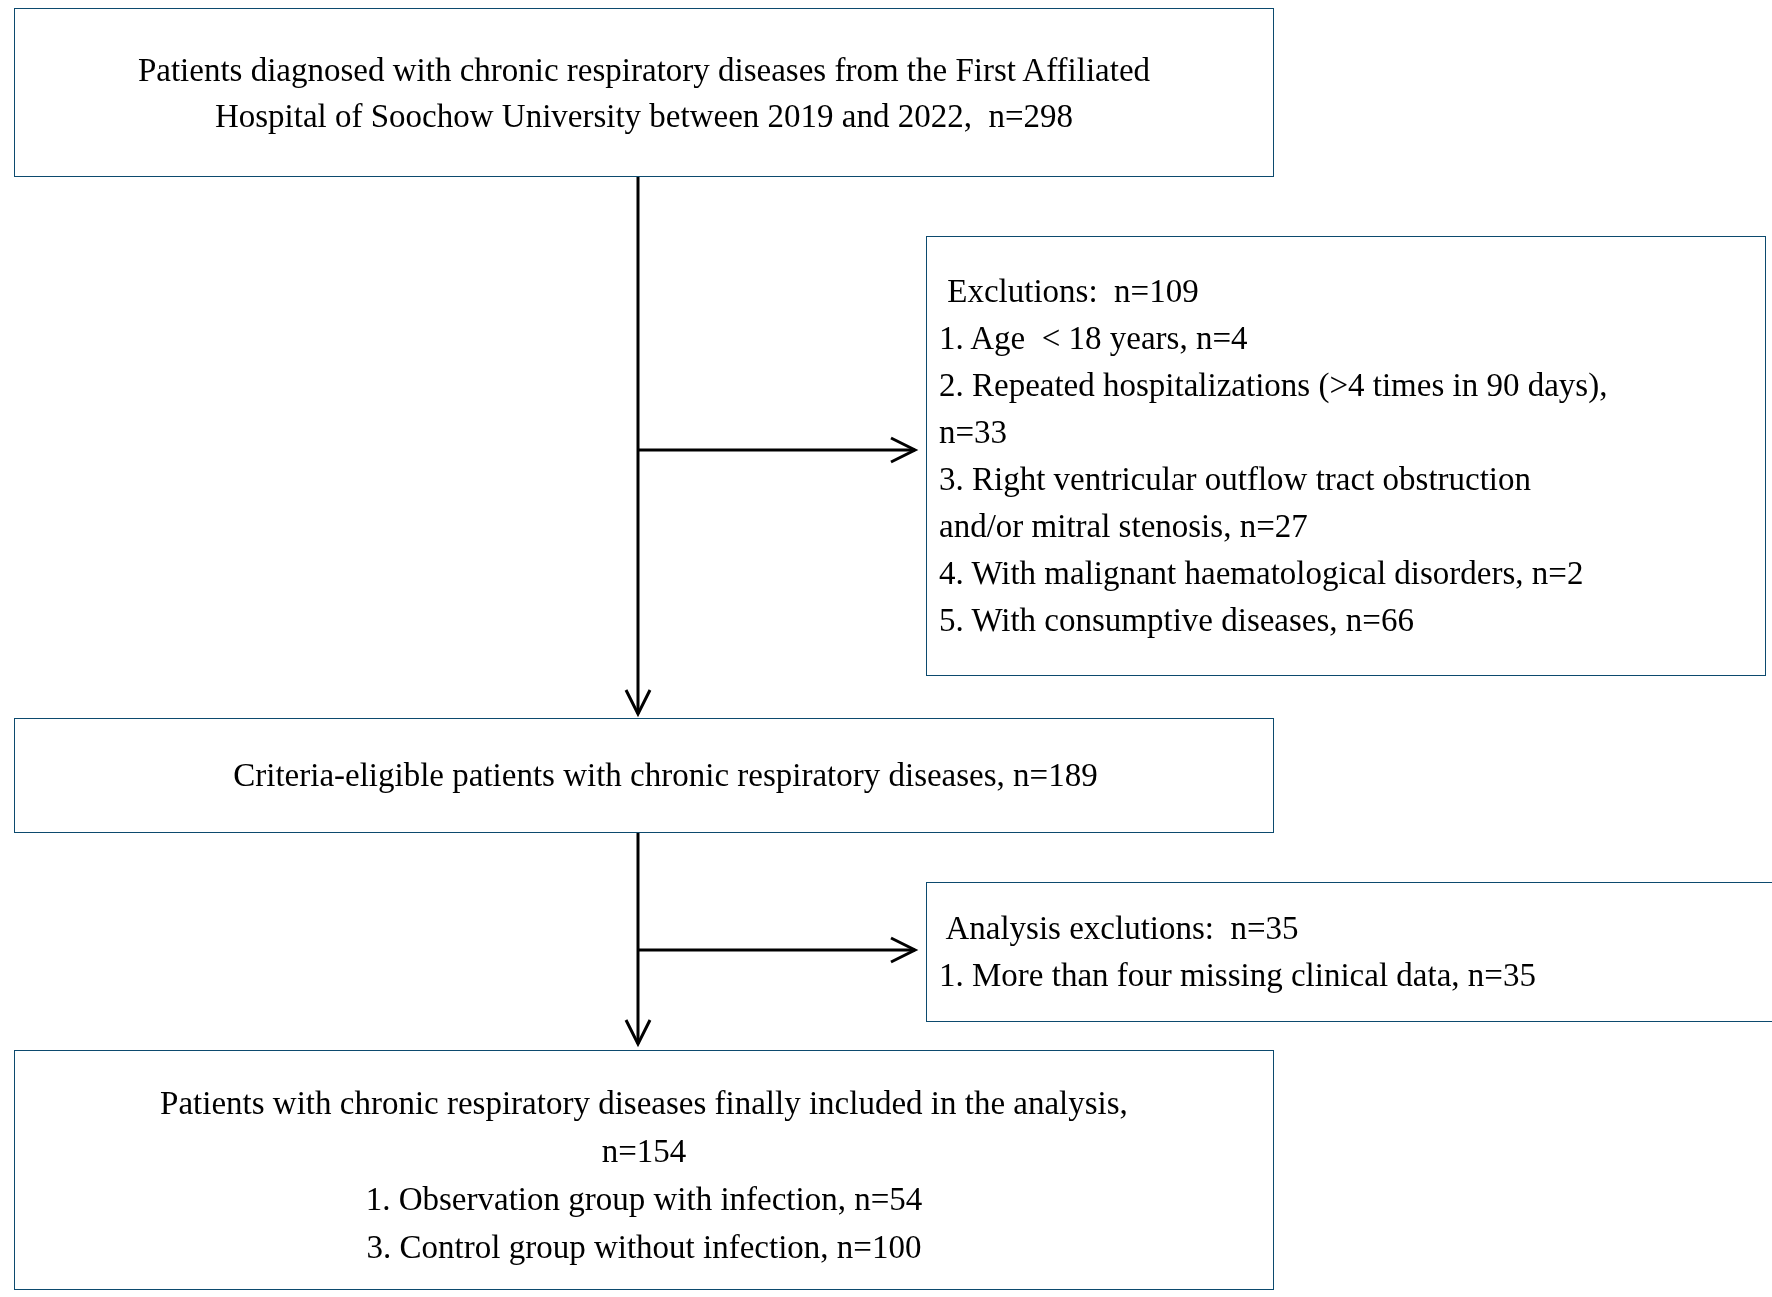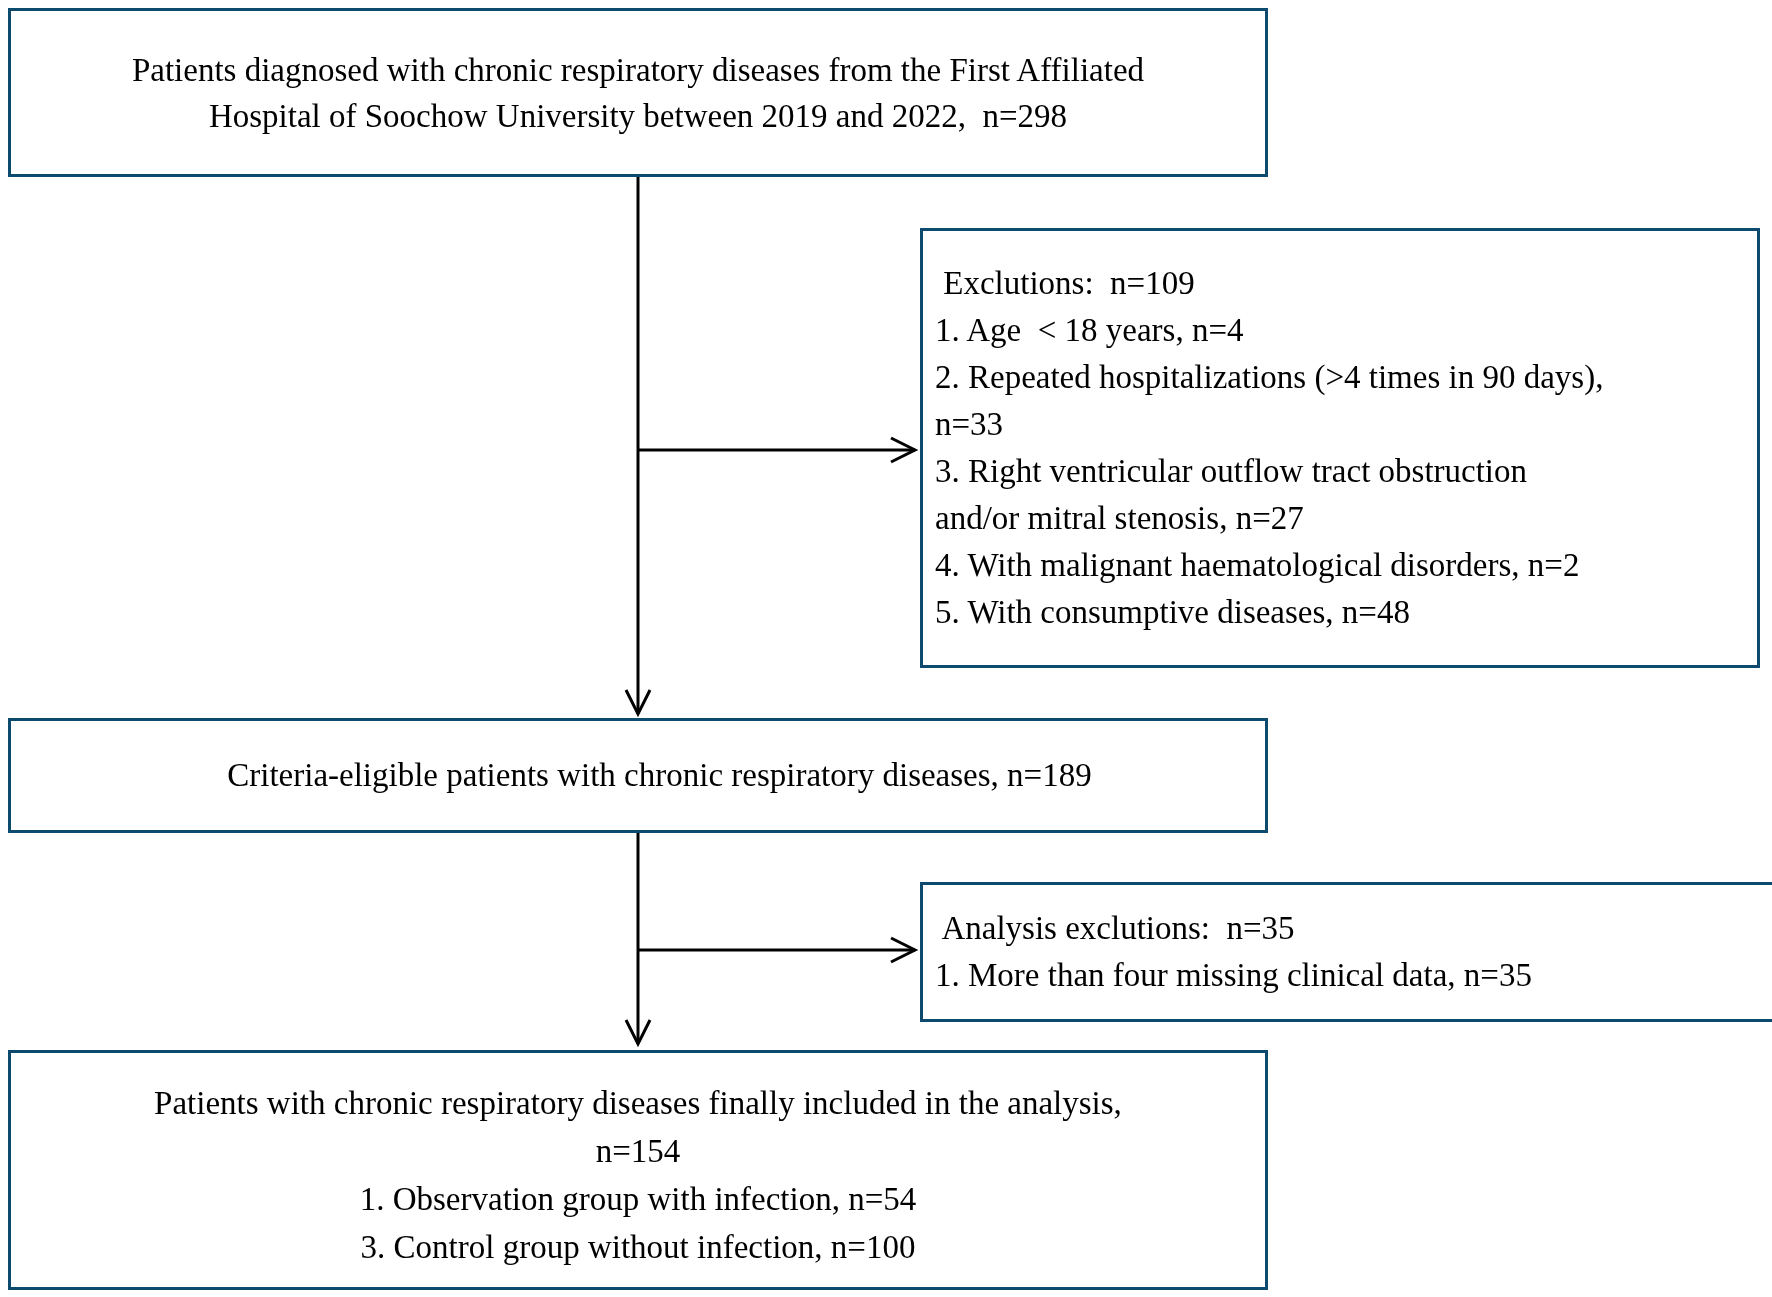--- a/index.html
+++ b/index.html
@@ -24,47 +24,48 @@
     height: 1297px;
   }
   .arrows line, .arrows polyline {
     stroke: #000000;
     stroke-width: 3;
     fill: none;
   }
   .box {
     position: absolute;
     box-sizing: border-box;
-    border: 3px solid #0c4a6e;
+    border: 1px solid #0c4a6e;
     background: #ffffff;
     display: flex;
     flex-direction: column;
     justify-content: center;
     font-size: 33px;
     line-height: 47px;
     color: #000000;
+    margin-left: 6px;
   }
   .box.center {
     align-items: center;
     text-align: center;
   }
   .box.left {
     align-items: flex-start;
     text-align: left;
   }
   .line {
     white-space: pre;
   }
   #box-enrollment {
     left: 8px; top: 8px;
     width: 1260px; height: 169px;
     line-height: 46px;
   }
   #box-exclusions {
-    left: 920px; top: 228px;
+    left: 920px; top: 236px;
     width: 840px; height: 440px;
     padding-left: 12px;
   }
   #box-eligible {
     left: 8px; top: 718px;
     width: 1260px; height: 115px; padding-left: 43px;
   }
   #box-analysis-exclusions {
     left: 920px; top: 882px;
     width: 884px; height: 140px;
@@ -107,21 +108,21 @@
   </div>
 
   <div class="box left" id="box-exclusions">
     <div class="line"> Exclutions:  n=109</div>
     <div class="line">1. Age  &lt; 18 years, n=4</div>
     <div class="line">2. Repeated hospitalizations (&gt;4 times in 90 days),</div>
     <div class="line">n=33</div>
     <div class="line">3. Right ventricular outflow tract obstruction</div>
     <div class="line">and/or mitral stenosis, n=27</div>
     <div class="line">4. With malignant haematological disorders, n=2</div>
-    <div class="line">5. With consumptive diseases, n=48</div>
+    <div class="line">5. With consumptive diseases, n=66</div>
   </div>
 
   <div class="box center" id="box-eligible">
     <div class="line">Criteria-eligible patients with chronic respiratory diseases, n=189</div>
   </div>
 
   <div class="box left" id="box-analysis-exclusions">
     <div class="line"> Analysis exclutions:  n=35</div>
     <div class="line">1. More than four missing clinical data, n=35</div>
   </div>

